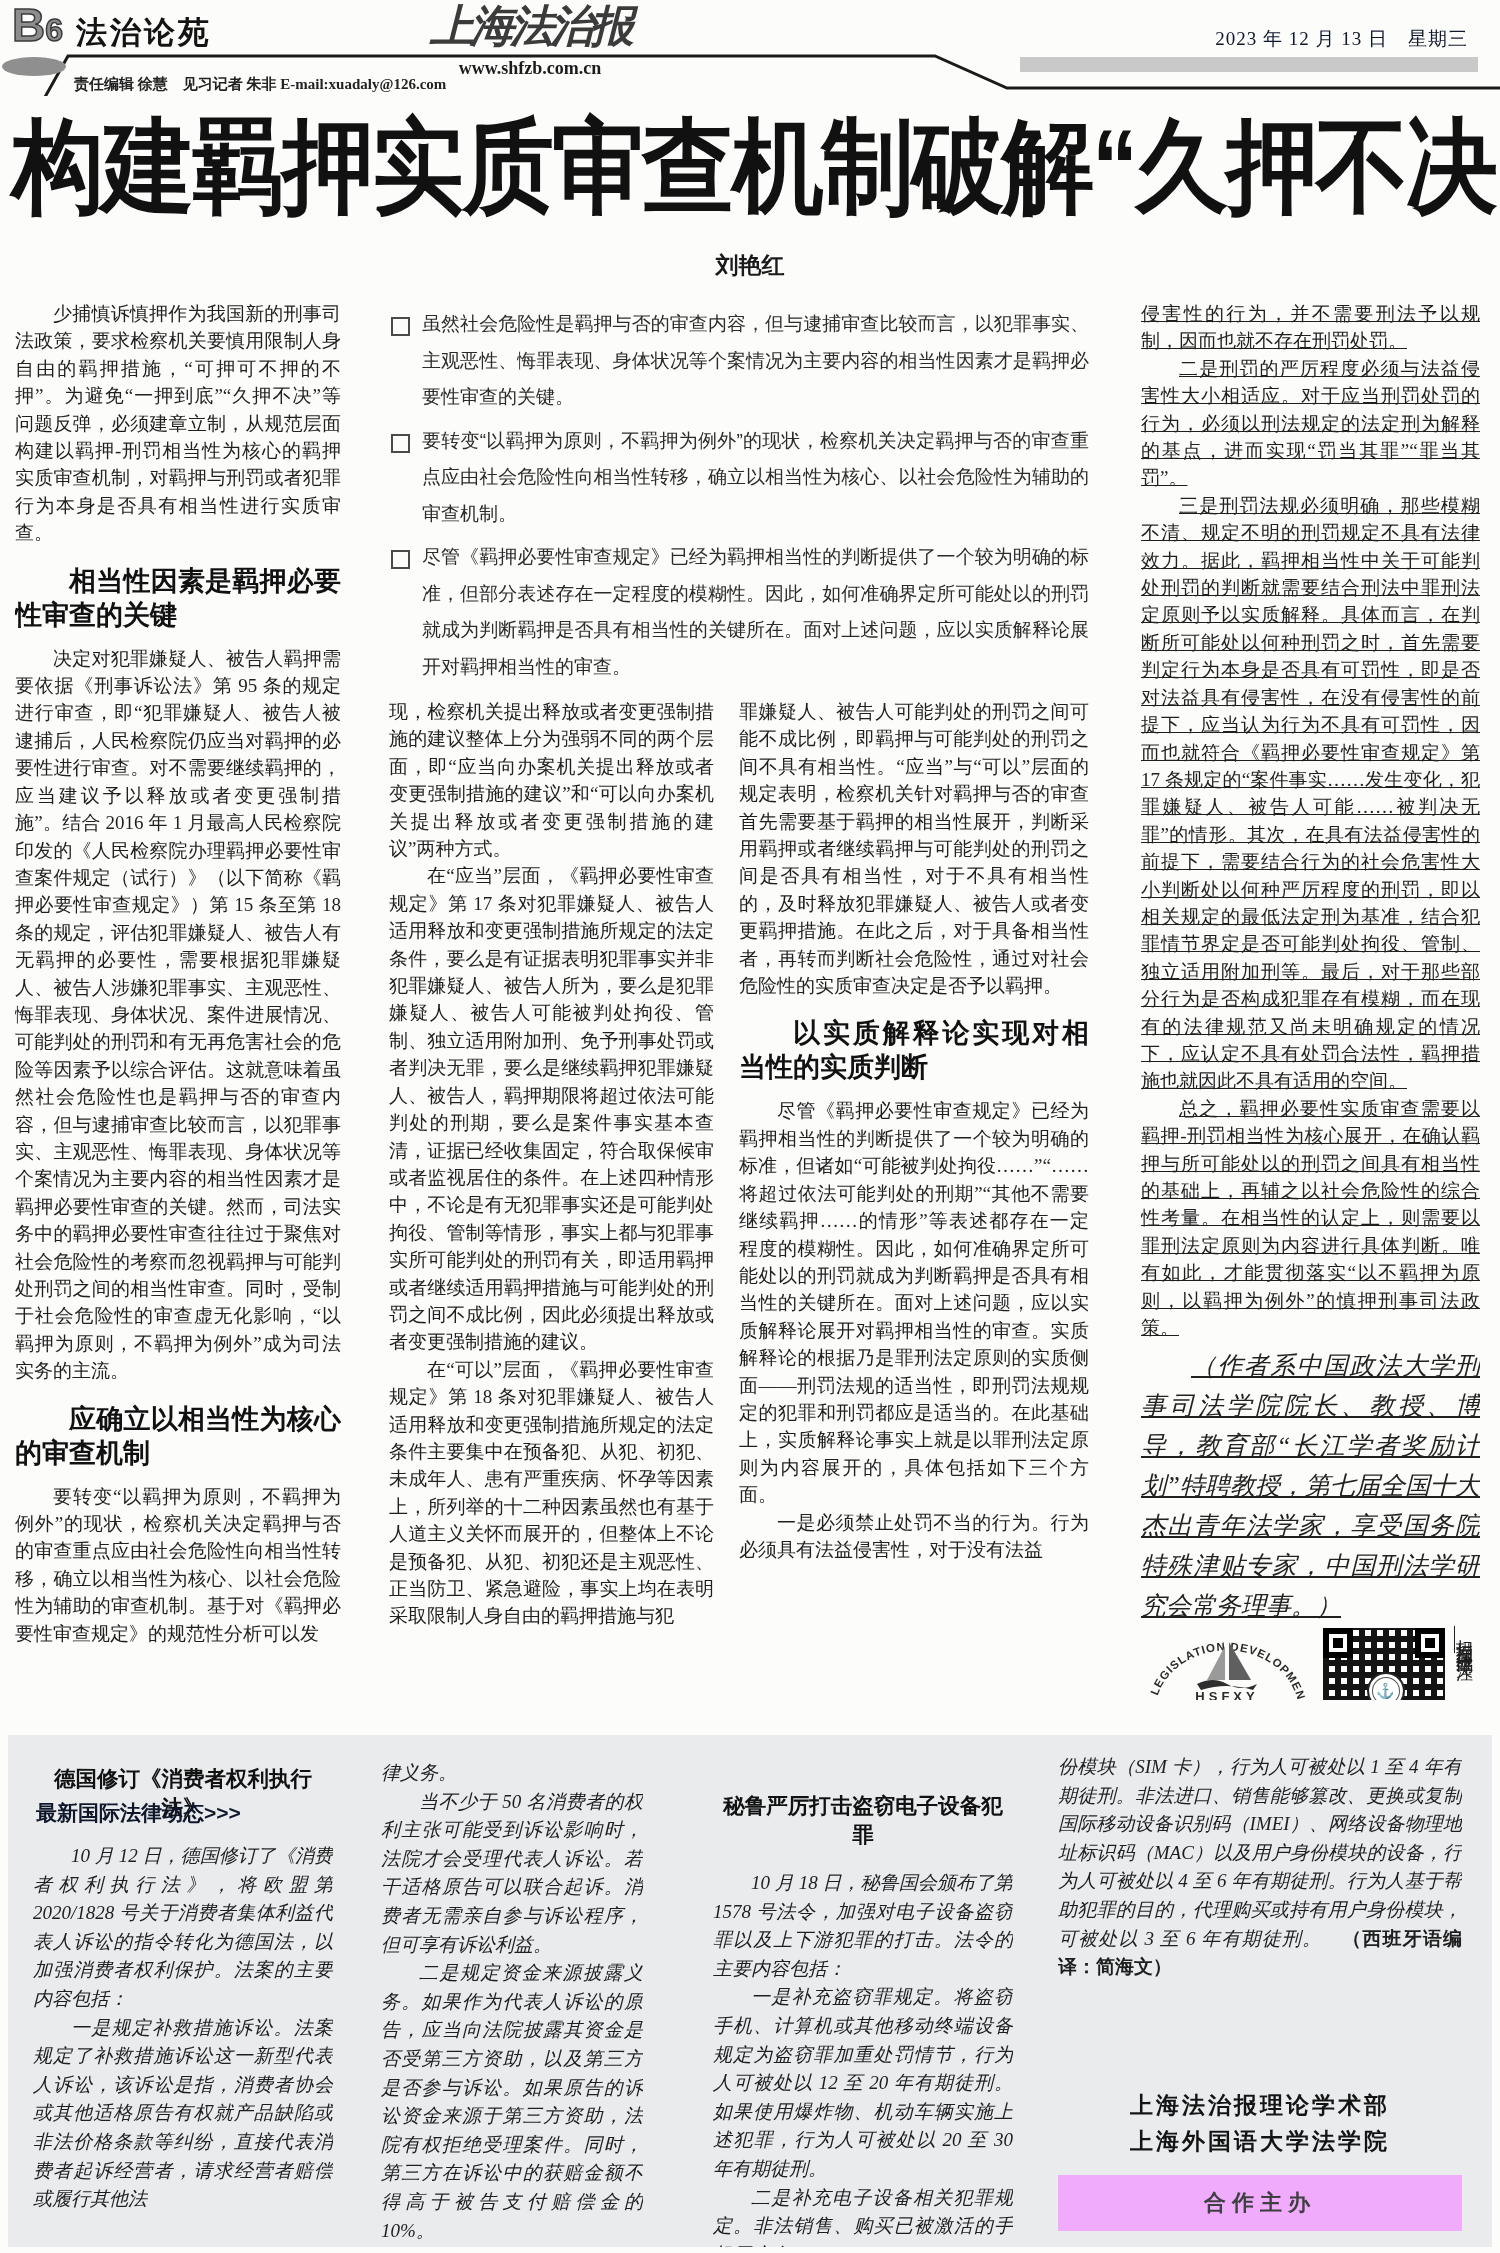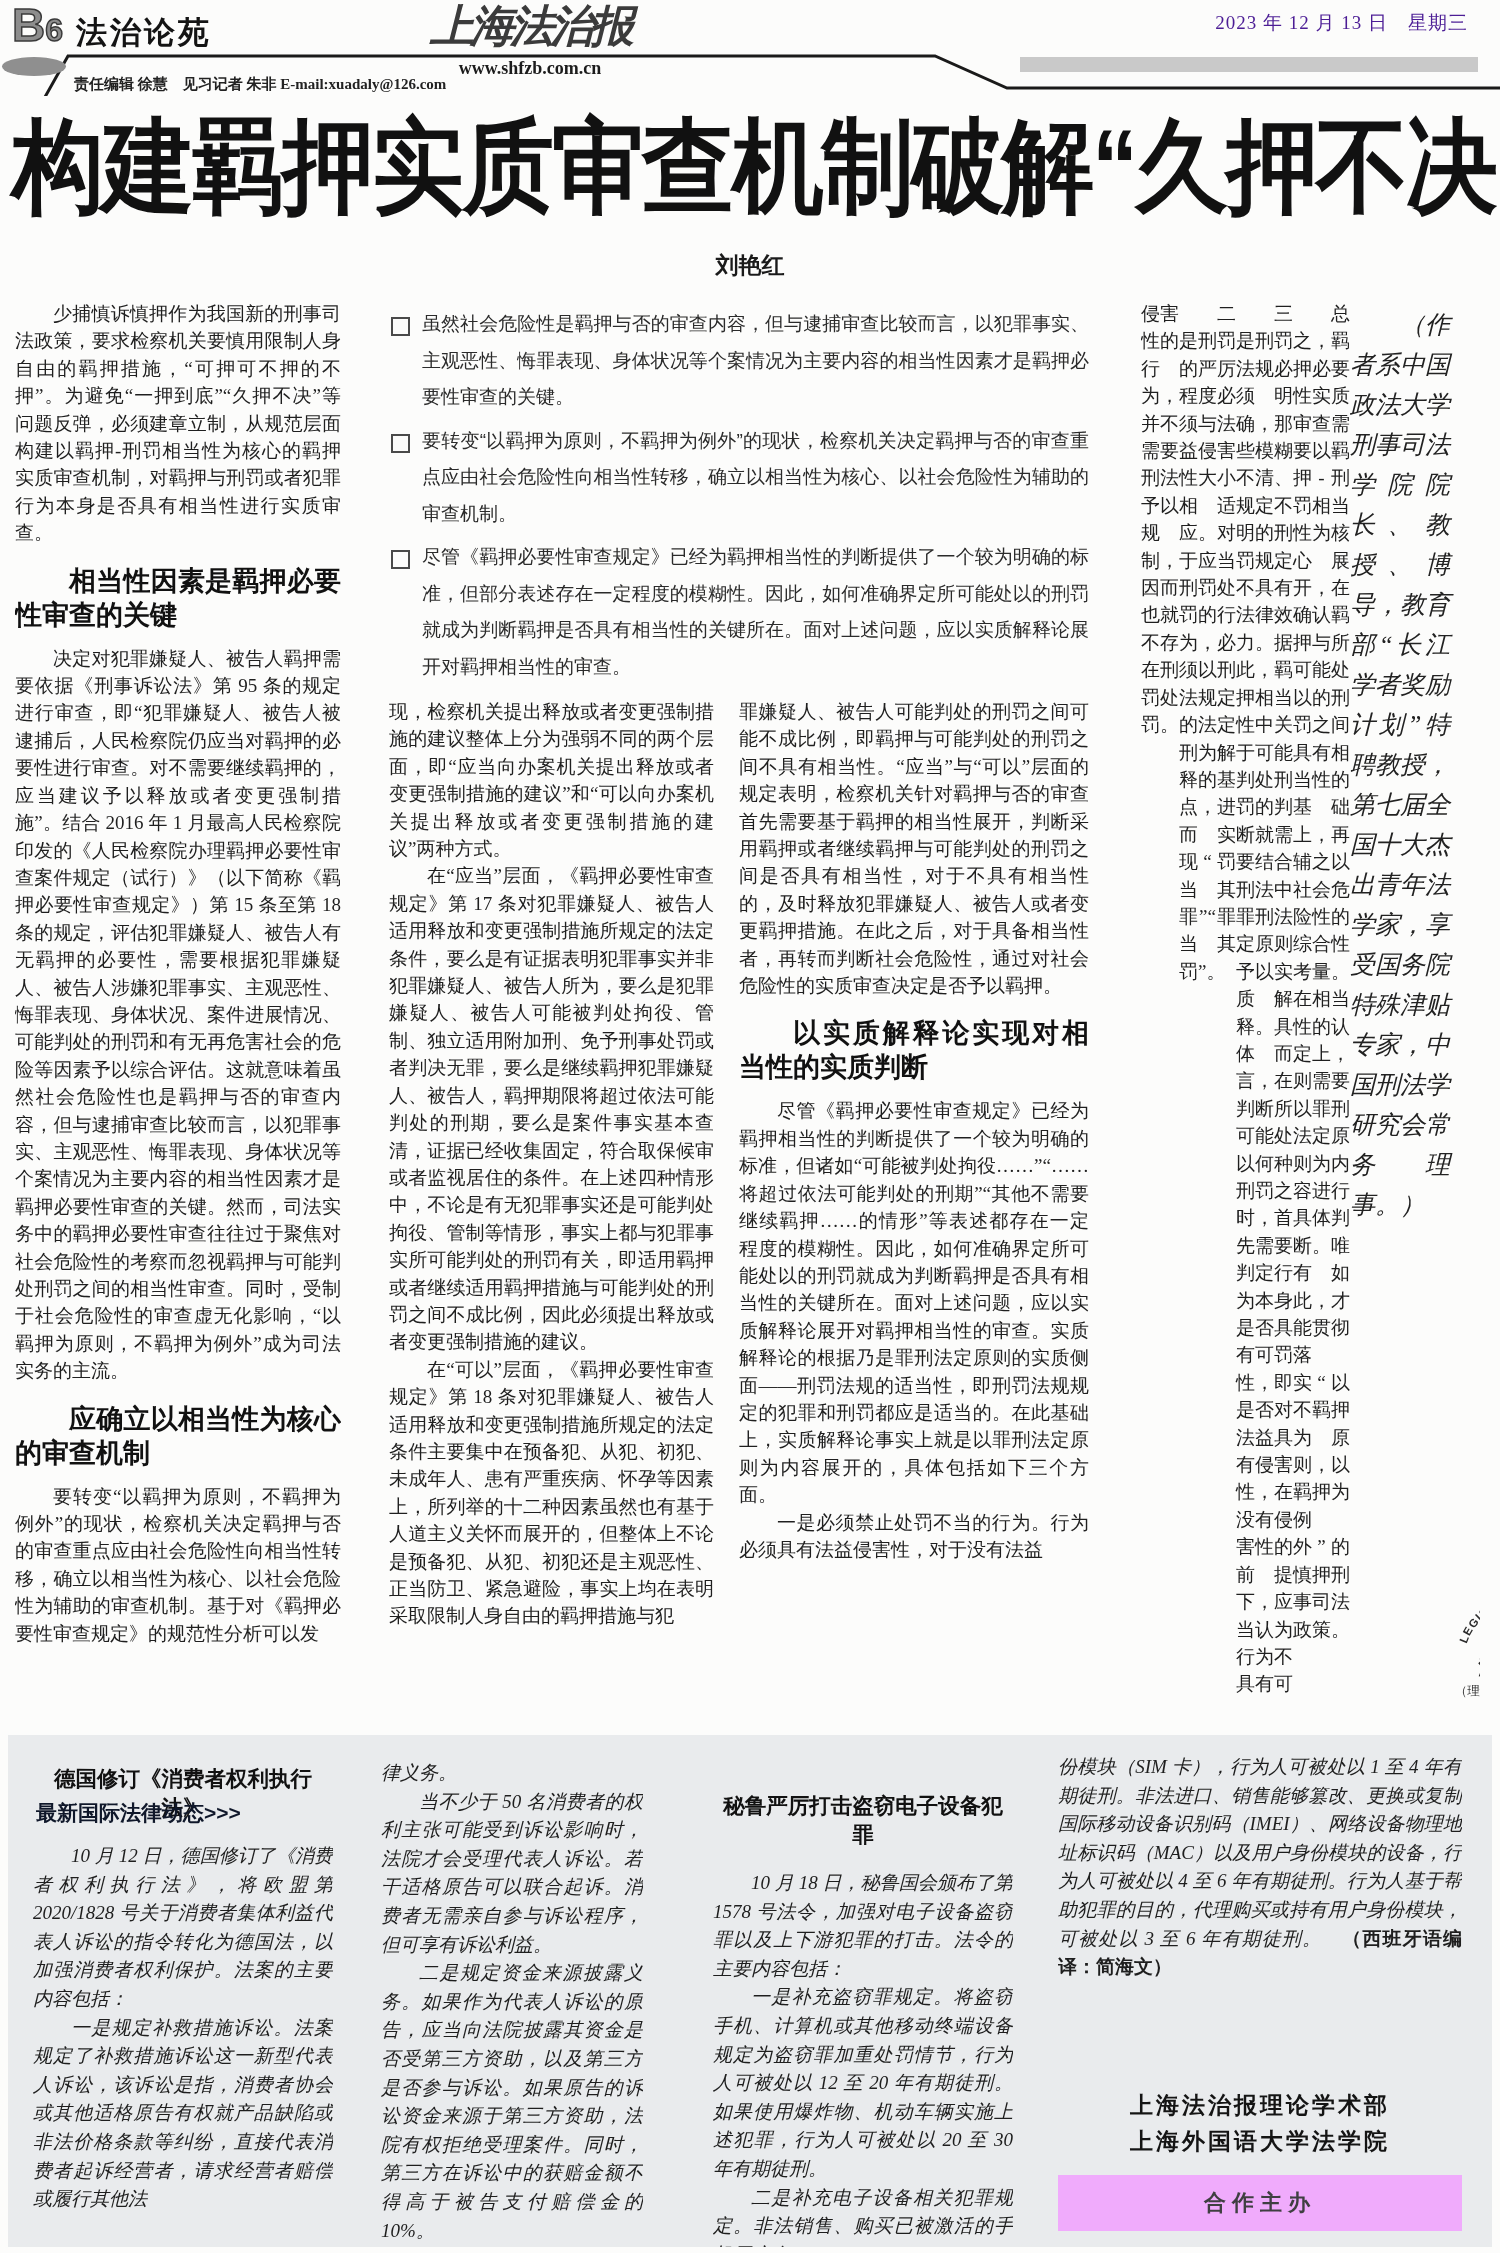--- a/index.html
+++ b/index.html
@@ -16,35 +16,35 @@
            background:#8f8f8f;}
   .section-name{position:absolute;left:76px;top:12px;font-family:"Liberation Sans",sans-serif;
            font-weight:900;font-size:31px;color:#141414;letter-spacing:3px;}
   .editor-line{position:absolute;left:74px;top:63px;font-size:15px;font-weight:700;color:#222;
            font-family:"Liberation Serif",serif;margin-top:12px;}
   .masthead{position:absolute;left:420px;top:2px;width:220px;text-align:center;
            font-weight:900;font-size:44px;letter-spacing:-4px;color:#3b3b3b;font-style:italic;
            font-family:"DejaVu Serif",serif;line-height:1.1;}
   .website{position:absolute;left:420px;top:58px;width:220px;text-align:center;
            font-weight:700;font-size:18px;color:#1c1c1c;}
-  .date-line{position:absolute;right:32px;top:10px;font-size:19px;color:#4c1d95;letter-spacing:1px;}
+  .date-line{position:absolute;right:32px;top:26px;font-size:19px;color:#0f172a;letter-spacing:1px;}
   .date-bar{position:absolute;left:1020px;right:22px;top:57px;height:15px;background:#c9c9c9;}
   
   .headline{position:absolute;top:98px;left:12px;right:14px;height:130px;
             font-family:"Liberation Sans","DejaVu Sans",sans-serif;font-weight:900;
             font-size:92px;letter-spacing:-2px;color:#111;
             text-align:justify;text-align-last:justify;white-space:nowrap;
             transform:scaleY(1.12);transform-origin:top;}
   .byline{position:absolute;top:250px;left:0;width:100%;text-align:center;
           font-family:"Liberation Sans",sans-serif;font-size:23px;font-weight:700;color:#1a1a1a;}
   
   .bodywrap{position:absolute;top:300px;left:15px;height:1400px;display:flex;}
   .colA{width:326px;height:1400px;overflow:hidden;margin-right:48px;}
   .mid{width:700px;height:1400px;overflow:hidden;margin-right:52px;}
-  .colD{width:339px;height:1400px;overflow:hidden;display:flex;flex-direction:row;}
+  .colD{width:339px;height:1400px;overflow:hidden;display:flex;flex-direction:column;text-decoration:underline;}
   .bodytext p{margin:0;font-size:19px;line-height:27.4px;text-align:justify;text-indent:2em;}
   .sec-head{font-family:"Liberation Sans",sans-serif;font-weight:700;font-size:27px;
             line-height:34px;color:#111;margin:17px 0 13px;text-align:justify;text-indent:2em;}
   
   .summary{height:384px;margin-bottom:14px;font-family:"Liberation Sans",sans-serif;
            padding-top:6px;box-sizing:border-box;}
   .bullet{display:flex;margin-bottom:7px;}
   .bullet .sq{flex:none;width:15px;height:15px;border:2px solid #4a4a4a;margin:11px 12px 0 2px;}
   .bullet .bt{font-size:19px;line-height:36.5px;text-align:justify;color:#2b2b2b;}
   .midcols{display:flex;}

